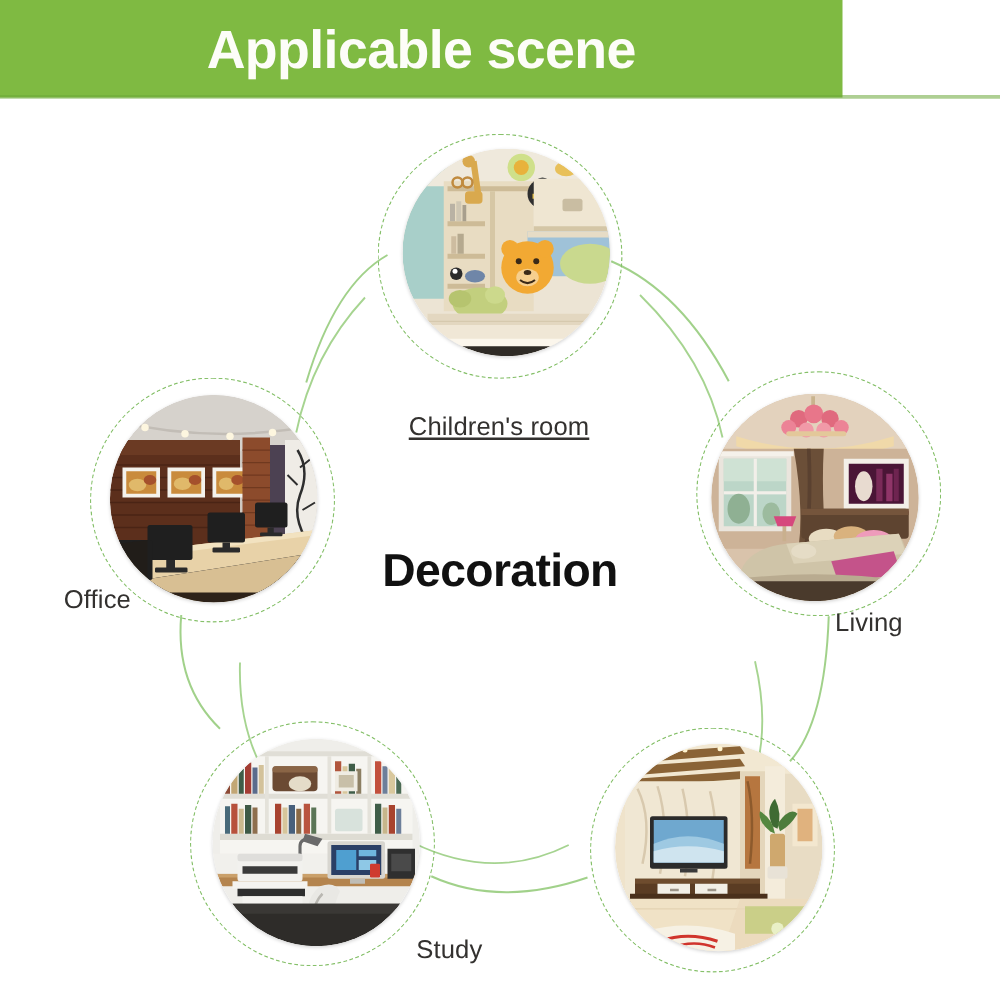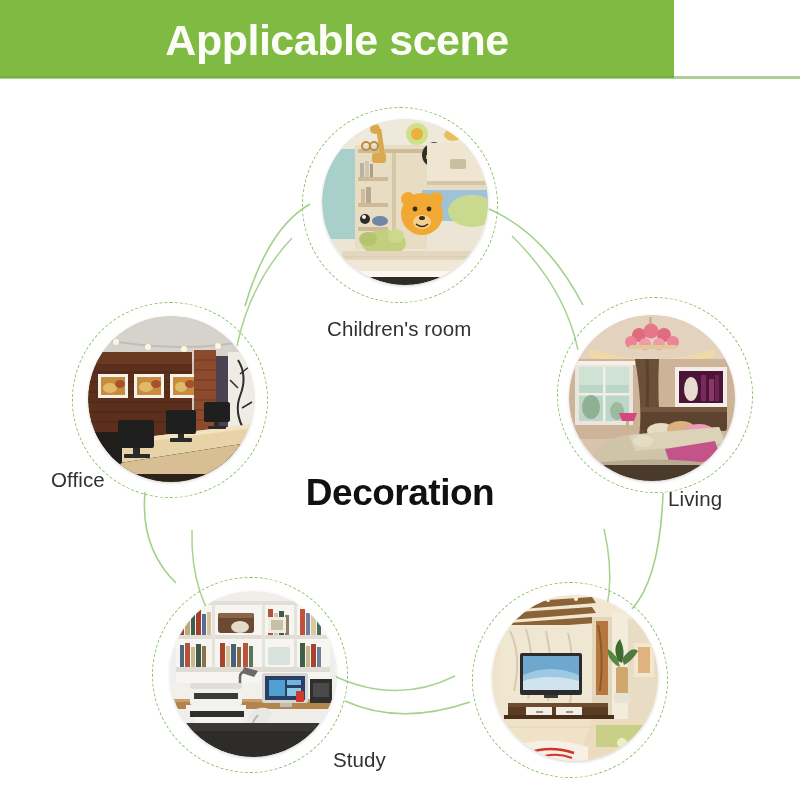--- a/index.html
+++ b/index.html
@@ -73,21 +73,20 @@
     left: 250px;
     top: 358px;
     width: 300px;
     text-align: center;
     font-family: "Liberation Sans", sans-serif;
     font-size: 37px;
     font-weight: bold;
     color: #111111;
     letter-spacing: -0.5px;
     white-space: nowrap;
-    margin-top: 36px;
   }
 
   
   .scene-node {
     position: absolute;
     width: 196px;
     height: 196px;
   }
   .scene-ring {
     position: absolute;
@@ -124,21 +123,21 @@
   #node-bedroom  { left: 557px; top: 219px; }
   #node-bedroom .scene-photo  { left: 12px; top: 18px; }
   #node-living   { left: 472px; top: 504px; }
   #node-living .scene-photo   { left: 20px; top: 13px; }
   #node-study    { left: 152px; top: 499px; }
   #node-study .scene-photo    { left: 18px; top: 14px; }
   #node-office   { left: 72px; top: 224px; }
   #node-office .scene-photo   { left: 16px; top: 14px; }
 
   
-  #label-children { left: 327px; top: 239px; }
+  #label-children { left: 327px; top: 252px; text-decoration: underline; }
   #label-bedroom  { left: 668px; top: 409px; }
   #label-living   { left: 665px; top: 667px; }
   #label-study    { left: 333px; top: 670px; }
   #label-office   { left: 51px; top: 390px; }
 </style>
 </head>
 <body>
 
 <div id="page">
 

